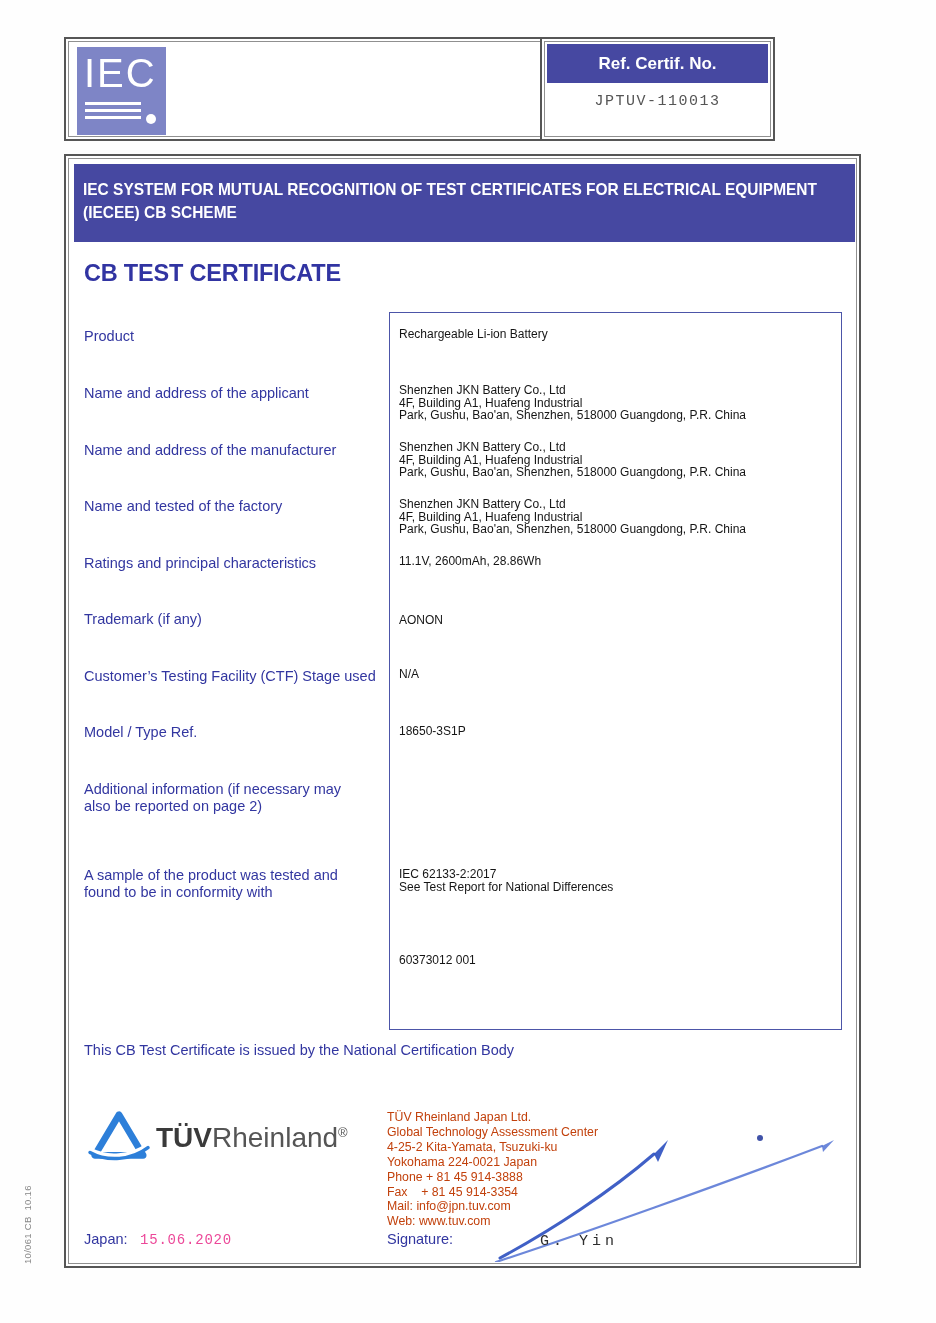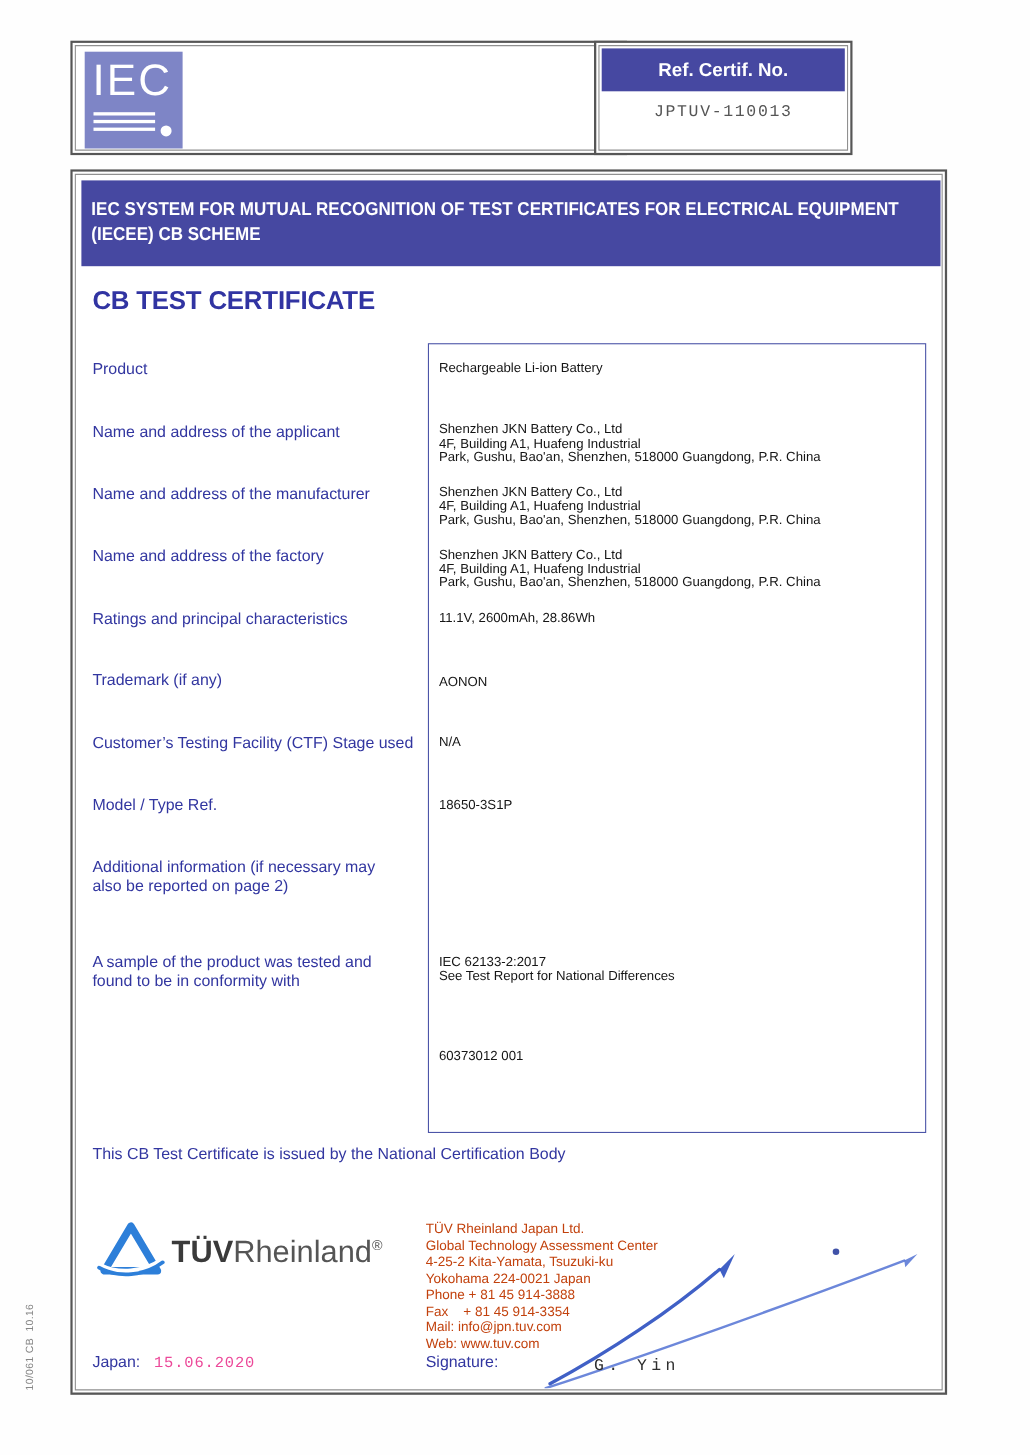--- a/index.html
+++ b/index.html
@@ -112,21 +112,21 @@
     <div class="f-label" style="top:229px">Name and address of the applicant</div>
     <div class="f-value" style="top:228px">Shenzhen JKN Battery Co., Ltd
 4F, Building A1, Huafeng Industrial
 Park, Gushu, Bao'an, Shenzhen, 518000 Guangdong, P.R. China</div>
 
     <div class="f-label" style="top:286px">Name and address of the manufacturer</div>
     <div class="f-value" style="top:285px">Shenzhen JKN Battery Co., Ltd
 4F, Building A1, Huafeng Industrial
 Park, Gushu, Bao'an, Shenzhen, 518000 Guangdong, P.R. China</div>
 
-    <div class="f-label" style="top:342px">Name and address of the factory</div>
+    <div class="f-label" style="top:342px">Name and tested of the factory</div>
     <div class="f-value" style="top:342px">Shenzhen JKN Battery Co., Ltd
 4F, Building A1, Huafeng Industrial
 Park, Gushu, Bao'an, Shenzhen, 518000 Guangdong, P.R. China</div>
 
     <div class="f-label" style="top:399px">Ratings and principal characteristics</div>
     <div class="f-value" style="top:399px">11.1V, 2600mAh, 28.86Wh</div>
 
     <div class="f-label" style="top:455px">Trademark (if any)</div>
     <div class="f-value" style="top:458px">AONON</div>
 

